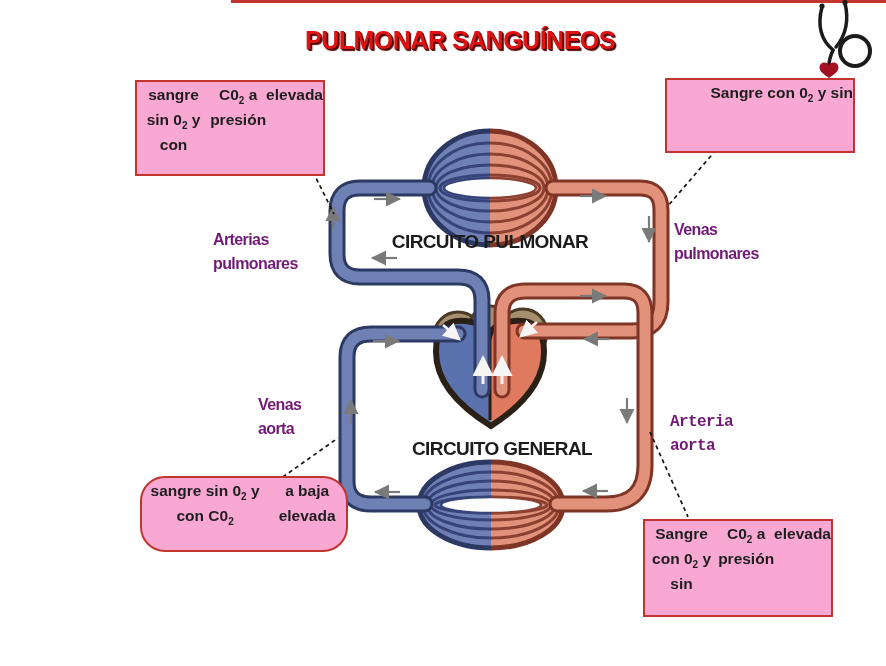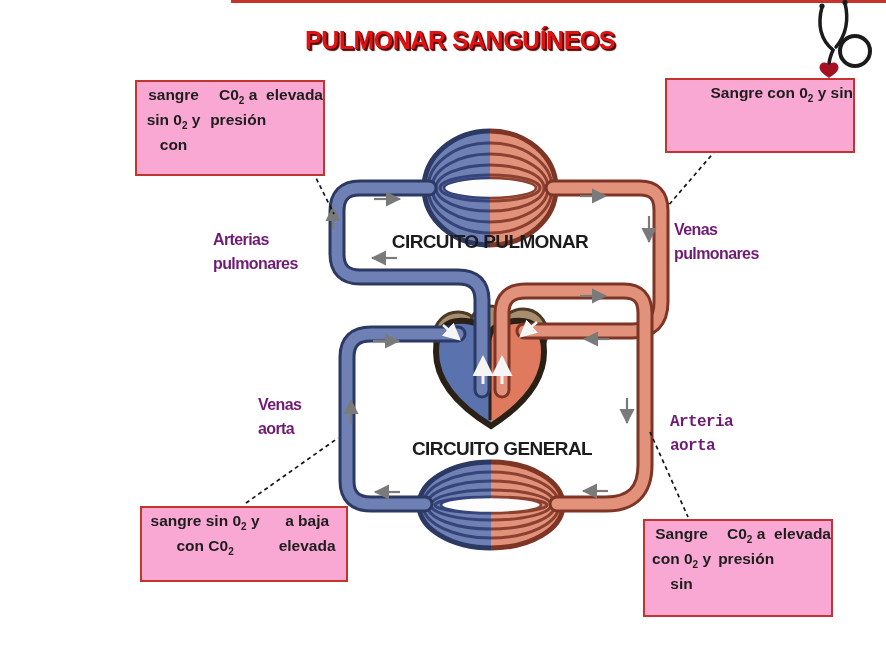--- a/index.html
+++ b/index.html
@@ -178,21 +178,21 @@
   </svg>
 
   <div class="ibox" style="left:135px;top:80px;width:186px;height:92px;">
       <div><span>sangre sin 0</span><sub>2</sub><span> y con</span></div>
       <div><span>C0</span><sub>2</sub><span> a presión</span></div>
       <div><span>elevada</span></div>
     </div>
   <div class="ibox" style="left:665px;top:78px;width:186px;height:71px;">
       <div><span>Sangre con 0</span><sub>2</sub><span> y sin</span></div>
     </div>
-  <div class="ibox" style="left:140px;top:506px;width:204px;height:72px;">
+  <div class="ibox" style="left:140px;top:476px;width:204px;height:72px;border-radius:25px;">
       <div><span>sangre sin 0</span><sub>2</sub><span> y con C0</span><sub>2</sub></div>
       <div><span>a baja elevada</span></div>
     </div>
   <div class="ibox" style="left:643px;top:519px;width:186px;height:94px;">
       <div><span>Sangre con 0</span><sub>2</sub><span> y sin</span></div>
       <div><span>C0</span><sub>2</sub><span> a  presión</span></div>
       <div><span>elevada</span></div>
     </div>
 
   <div class="caption" style="left:392px;top:438px;">CIRCUITO GENERAL</div>

